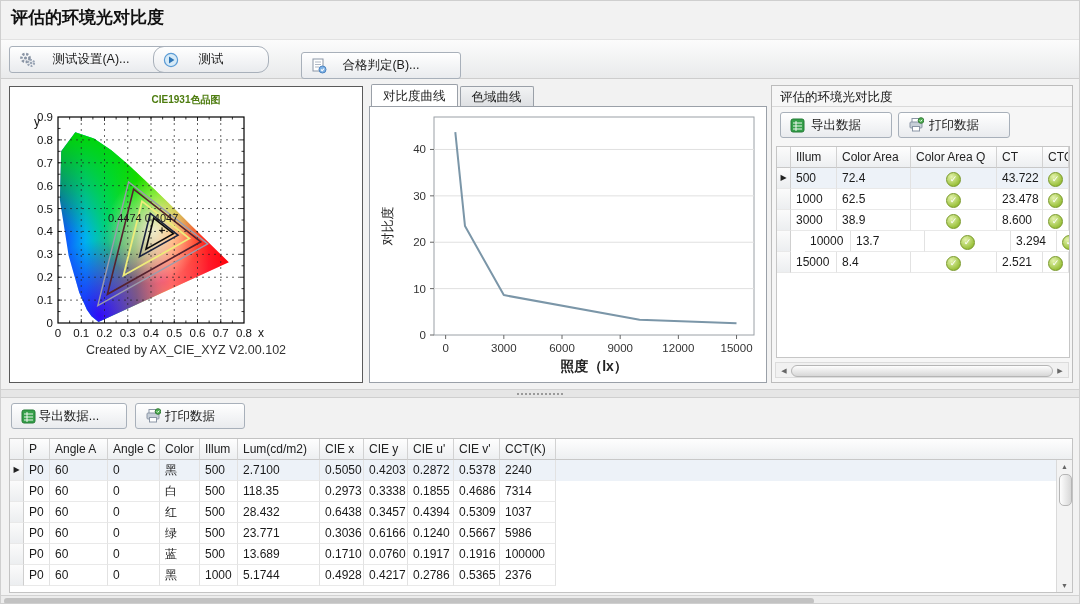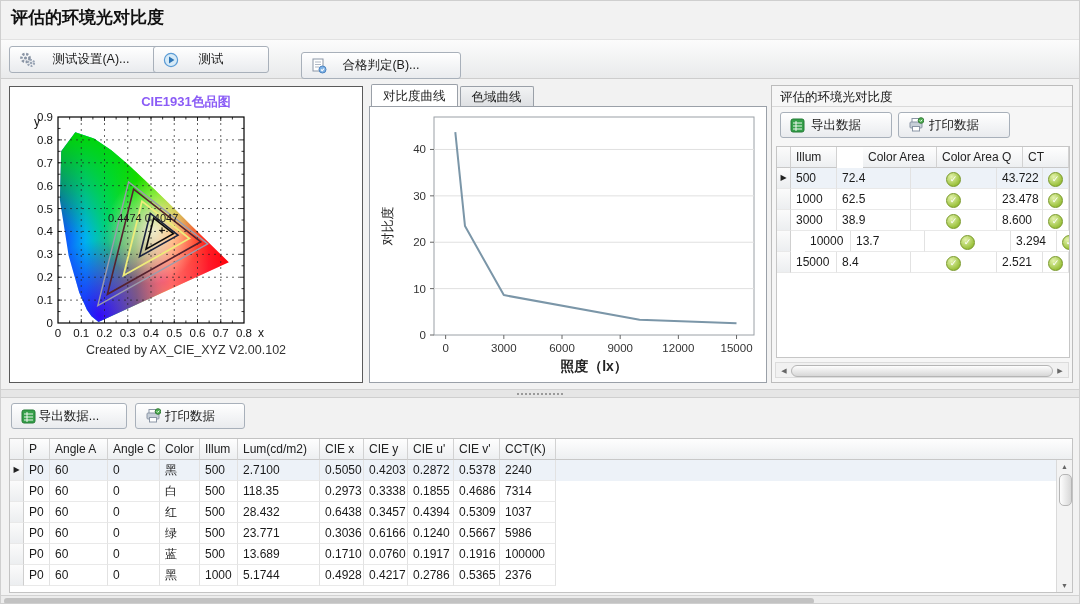--- a/index.html
+++ b/index.html
@@ -6,30 +6,30 @@
   .window{position:relative;width:1080px;height:604px;background:#f2f2f2;
     font-family:"Liberation Sans","DejaVu Sans",sans-serif;overflow:hidden;
     border:1px solid #cfcfcf;box-sizing:border-box;color:#1a1a1a;}
   .page-title{position:absolute;left:10px;top:5px;font-size:17px;font-weight:bold;color:#111;}
   .toolbar{position:absolute;left:0;top:38px;width:100%;height:40px;
     background:linear-gradient(#fcfcfc,#e9eaeb);border-top:1px solid #e2e2e2;border-bottom:1px solid #cdcdcd;box-sizing:border-box;}
   .btn{display:flex;align-items:center;justify-content:center;border:1px solid #a8b0ba;border-radius:3px;
     background:linear-gradient(#ffffff,#e9ebee);font-size:12.5px;color:#1a1a1a;box-sizing:border-box;position:absolute;cursor:pointer;}
   .btn .ic{position:absolute;left:9px;display:flex;}
   .tb1{left:8px;top:6px;width:164px;height:27px;}
-  .tb2{left:152px;top:6px;width:116px;height:27px;}
+  .tb2{left:152px;top:6px;width:116px;height:27px;border-radius:11px;}
   .tb3{left:300px;top:12px;width:160px;height:27px;}
   .cond-label{position:absolute;left:776px;top:50px;font-size:12.5px;}
   .dropdown{position:absolute;left:833px;top:47px;width:178px;height:23px;background:#fff;border:1px solid #9aa2ac;
     font-size:12px;line-height:21px;padding-left:6px;box-sizing:border-box;cursor:pointer;}
   .dd-arrow{position:absolute;right:6px;top:9px;width:0;height:0;border-left:4px solid transparent;
     border-right:4px solid transparent;border-top:5px solid #444;}
   
   .cie-panel{position:absolute;left:8px;top:85px;width:354px;height:297px;background:#fff;border:1px solid #5a5a5a;box-sizing:border-box;}
-  .cie-title{position:absolute;top:6px;width:100%;text-align:center;font-size:13px;font-weight:bold;color:#8b5cf6;}
+  .cie-title{position:absolute;top:6px;width:100%;text-align:center;font-size:10px;font-weight:bold;color:#4d7c0f;}
   #cie-svg{position:absolute;left:0;top:24px;}
   .cie-legend{position:absolute;left:244px;top:30px;}
   .leg-row{display:flex;align-items:center;height:19px;}
   .leg-line{width:24px;height:2px;margin-right:7px;}
   .leg-label{font-size:12.5px;}
   .cie-credit{position:absolute;left:0;width:100%;top:256px;text-align:center;font-size:12.5px;color:#333;}
   
   .chart-panel{position:absolute;left:368px;top:84px;width:398px;height:298px;}
   .tabs{position:absolute;left:2px;top:0;height:22px;display:flex;align-items:flex-end;}
   .tab{height:20px;line-height:20px;padding:0 11px;font-size:12.5px;border:1px solid #9aa0a8;border-bottom:none;
@@ -337,21 +337,21 @@
           <circle cx="13" cy="3.5" r="2.8" fill="#4caf50" stroke="#357a38"></circle>
           <path d="M11.8 3.5l0.9 0.9 1.5-1.7" stroke="#fff" stroke-width="0.9" fill="none"></path>
         </svg>
       </span>
       <span>打印数据</span>
     </div>
     <div class="rp-table">
         <div class="trow thead">
           <span class="tcell hcell gcell" style="width: 14px;"></span>
           <span class="tcell hcell" style="width: 46px;">Illum</span>
-          <span class="tcell hcell" style="width: 74px; margin-left: 26px;">Color Area</span>
+          <span class="tcell hcell" style="width: 74px;">Color Area</span>
           <span class="tcell hcell" style="width: 86px;">Color Area Q</span>
           <span class="tcell hcell" style="width: 46px;">CT</span>
           <span class="tcell hcell" style="width: 26px;">CTQ</span>
         </div>
         <div class="trow sel">
           <span class="tcell gcell mk" style="width: 14px;">▶</span>
           <span class="tcell" style="width: 46px;">500</span>
           <span class="tcell" style="width: 74px;">72.4</span>
           <span class="tcell ccell" style="width: 86px;"><span class="chk">✓</span></span>
           <span class="tcell" style="width: 46px;">43.722</span>

